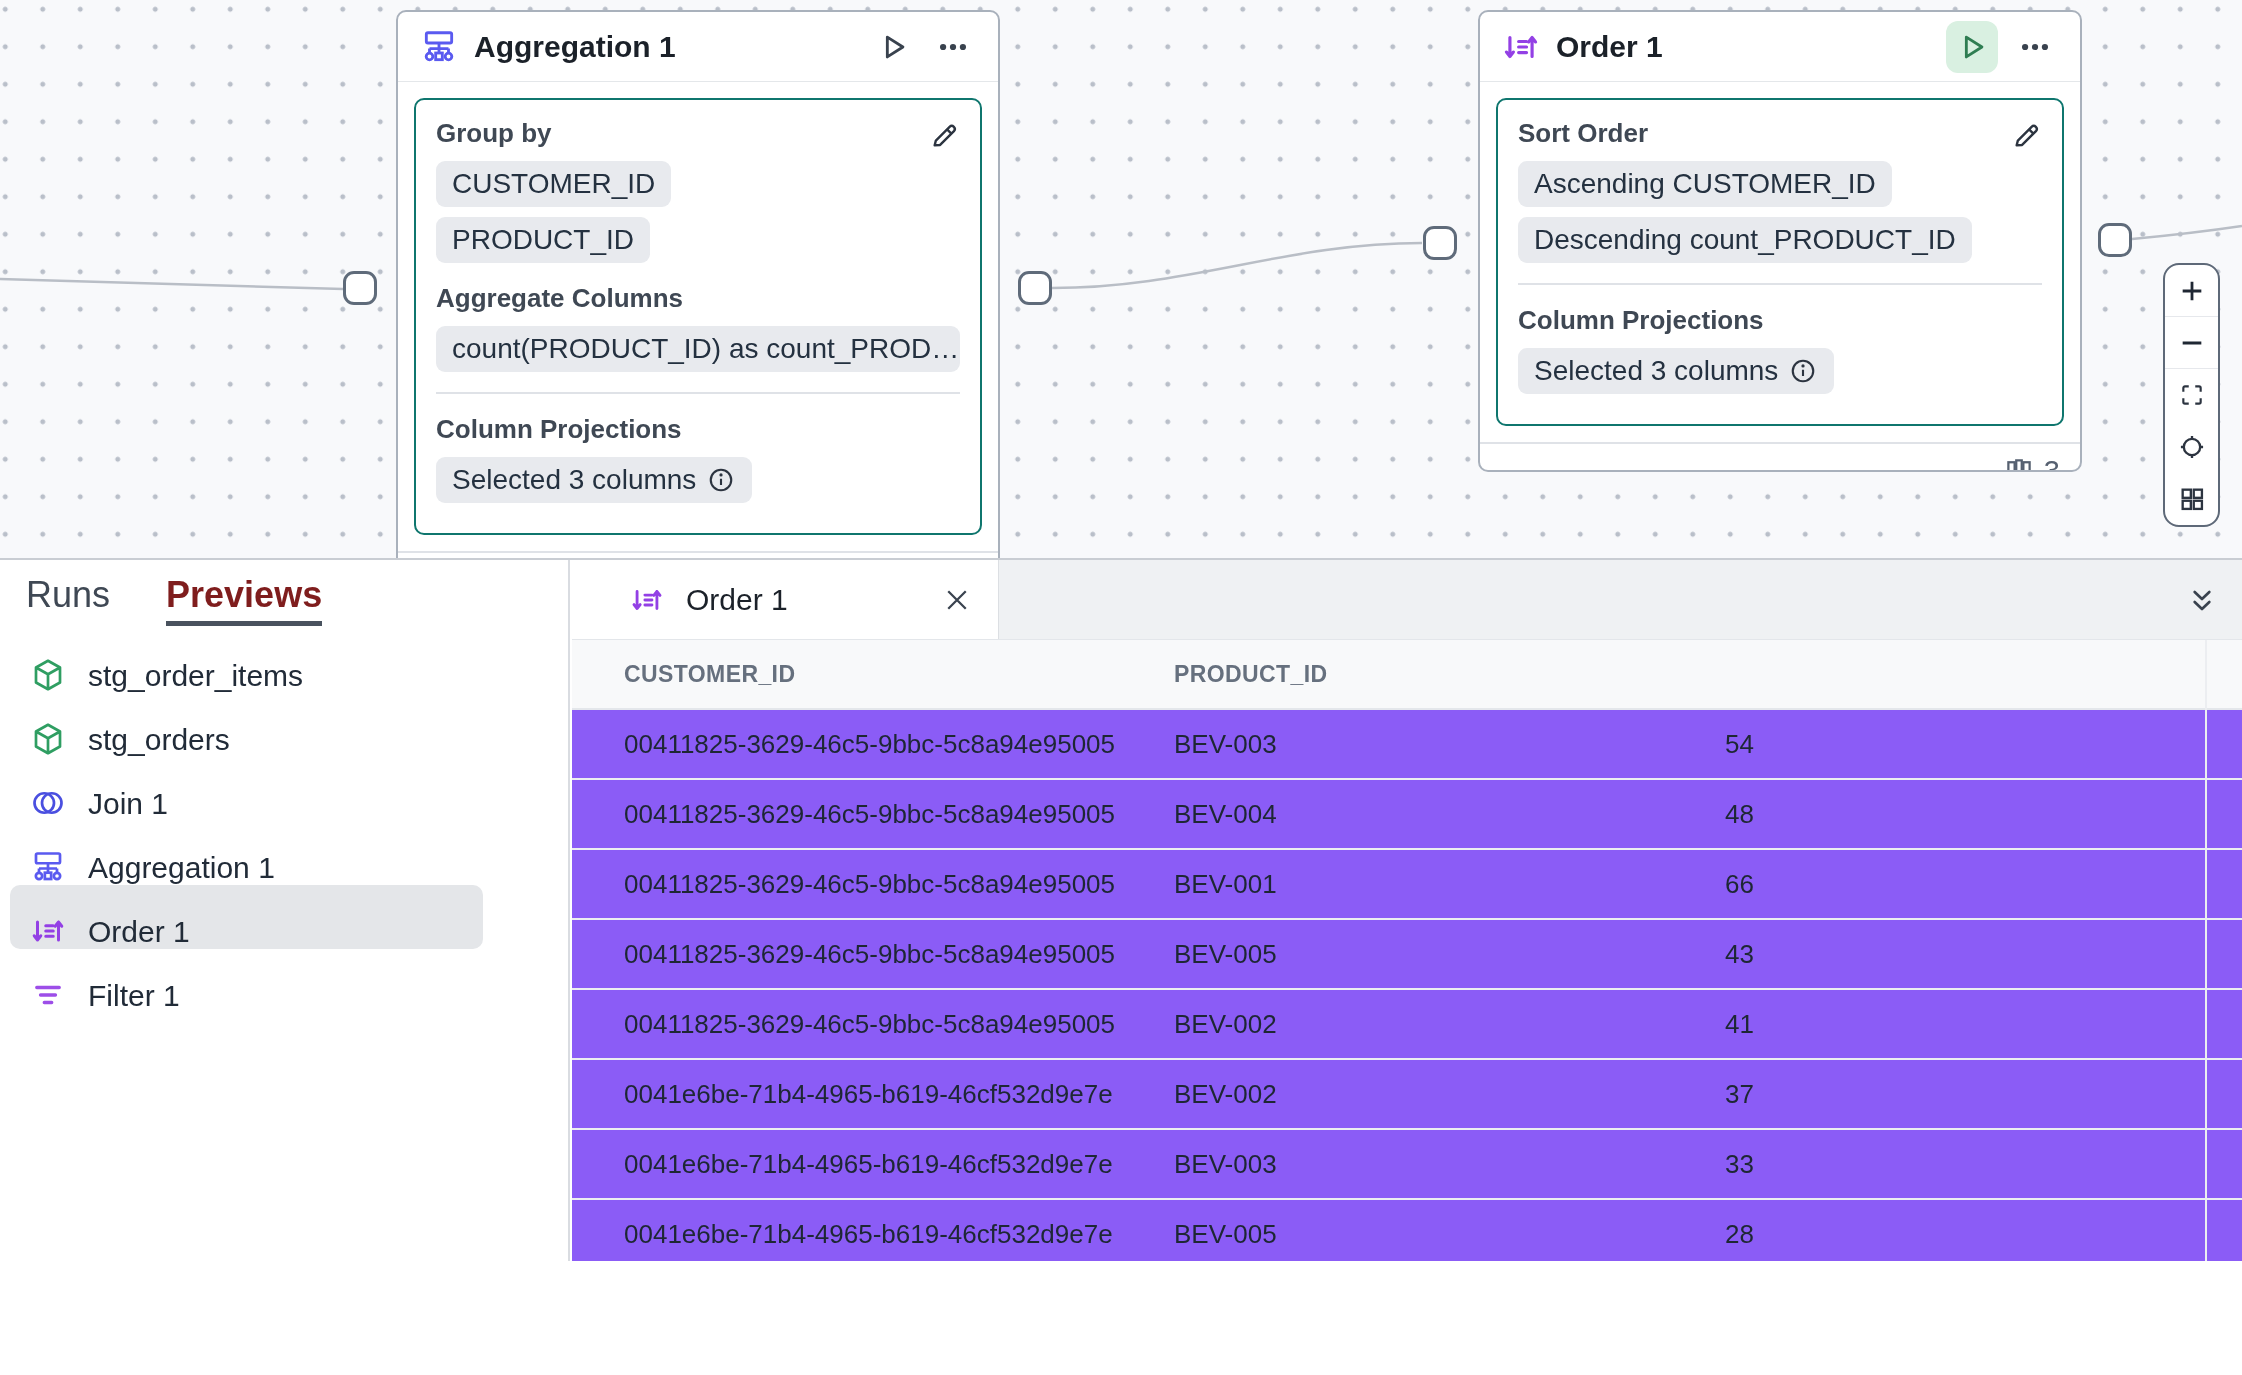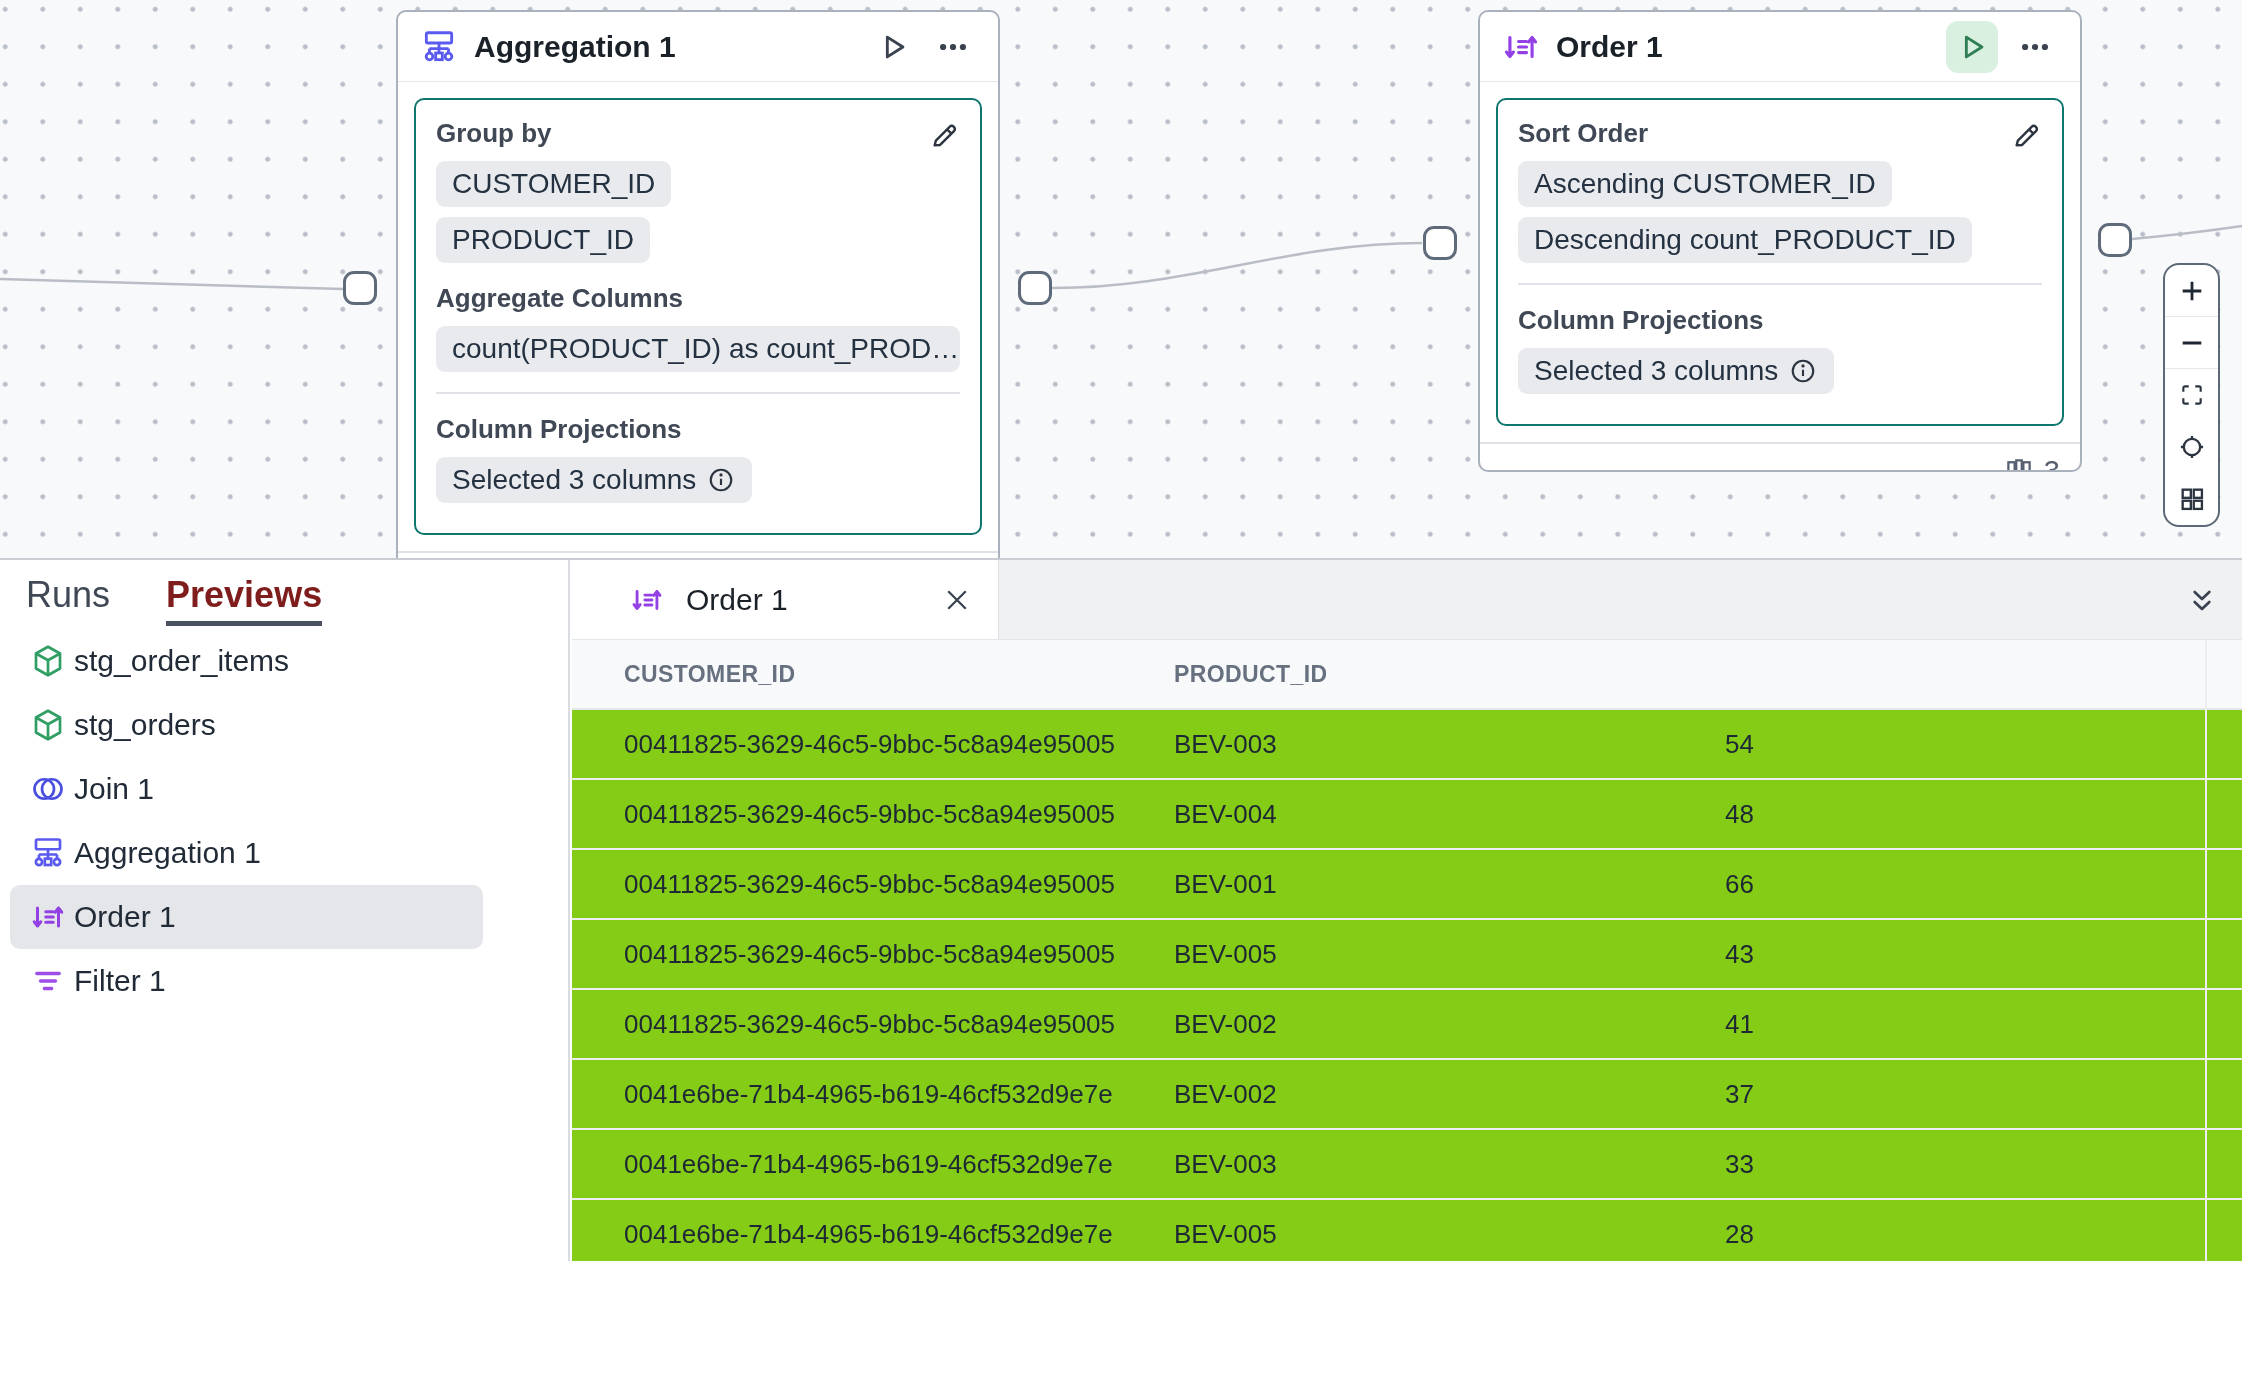--- a/index.html
+++ b/index.html
@@ -52,39 +52,39 @@
   .bottom-panel { position:absolute; left:0; top:558px; width:2242px; height:817px;
                   background:#fff; border-top:2px solid #c9cdd3; }
 
   .sidebar { position:absolute; left:0; top:0; width:570px; height:742px;
              border-right:2px solid #d9dce1; background:#fff; }
   .tabbar { display:flex; gap:56px; padding:14px 0 0 26px; height:66px; }
   .tab { font-size:36px; color:#3f4854; padding-bottom:10px; border-bottom:5px solid transparent;
          cursor:pointer; background:none; border-top:none; border-left:none; border-right:none; }
   .tab.active { color:#7f1d1d; font-weight:700; border-bottom-color:#49525e; }
   .node-list { padding-top:3px; }
-  .node-item { display:flex; align-items:center; gap:8px; height:64px; padding-left:20px;
+  .node-item { display:flex; align-items:flex-end; gap:22px; height:64px; padding-left:20px;
                margin:0 85px 0 10px; border-radius:10px; cursor:pointer; }
   .node-item.selected { background:#e4e6e9; }
   .node-item span { font-size:30px; color:#212b38; }
 
   .preview { position:absolute; left:572px; top:0; width:1670px; height:742px; }
   .preview-strip { height:80px; background:#eff1f3; border-bottom:1.5px solid #e3e6ea;
                    display:flex; align-items:stretch; position:relative; }
   .preview-tab { width:427px; background:#fff; border-right:1.5px solid #dcdfe3;
                  display:flex; align-items:center; padding:0 20px 0 58px; gap:22px; }
   .preview-tab-title { font-size:30px; color:#1b2129; flex:1; }
   .collapse-btn { position:absolute; right:18px; top:20px; }
 
   .preview-table { position:relative; height:660px; overflow:hidden; }
   .tgrid { display:grid; grid-template-columns:550px 551px auto; padding-left:52px;
            align-items:center; }
   .thead { height:70px; background:#f8f9fa; border-bottom:2px solid #e4e7eb; }
   .thead div { font-size:23px; font-weight:700; color:#66707e; letter-spacing:0.4px; }
-  .trow { height:70px; border-bottom:2px solid #eceef1; background:#84cc16; }
+  .trow { height:70px; border-bottom:2px solid #eceef1; background:#8b5cf6; }
   .trow div { font-size:26px; color:#1e2734; white-space:nowrap; }
   .col-gutter { position:absolute; left:1633px; top:0; width:2px; height:660px; background:#eceef1; }
 
   .status-bar { position:absolute; left:0; top:742px; width:2242px; height:75px; background:#fff;
                 border-top:2px solid #d4d8dd; display:flex; align-items:center; padding-left:44px; gap:20px; }
   .status-label { font-size:30px; font-weight:600; color:#27696a;text-align:center; }
   .status-toggle { margin-left:48px; }
 
   svg { display:block; }
 </style>

